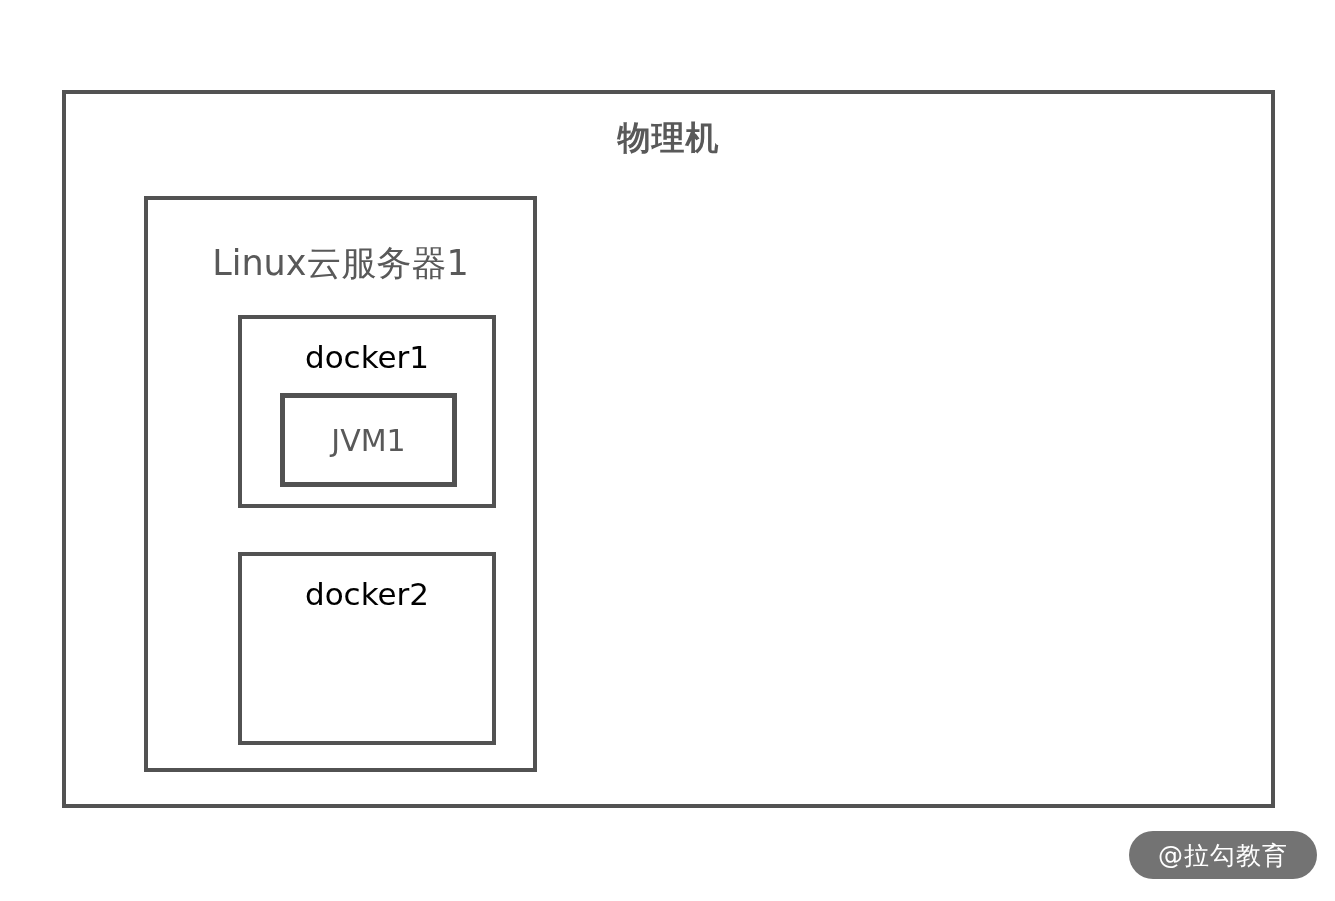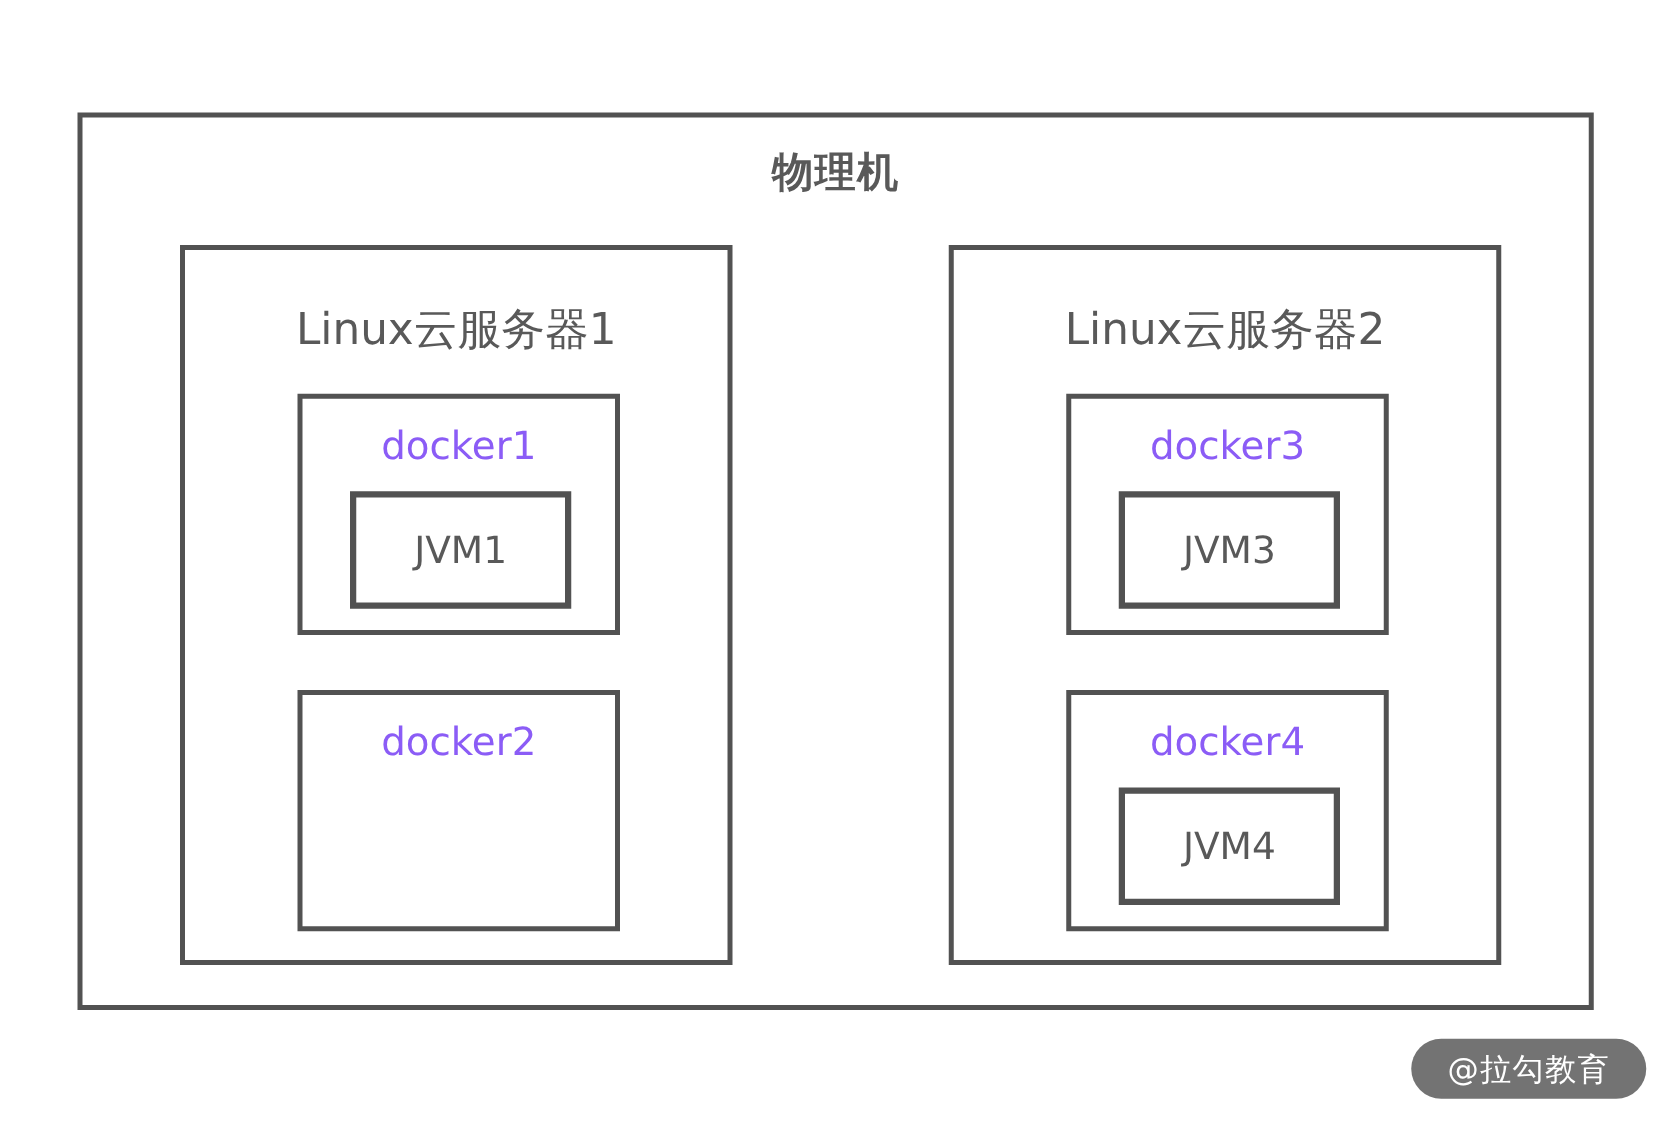--- a/index.html
+++ b/index.html
@@ -28,21 +28,21 @@
     width: 100%;
     text-align: center;
     font-size: 33px;
     font-weight: bold;
     color: #595959;
     letter-spacing: 1px;
   }
   .server-box {
     position: absolute;
     top: 102px;
-    width: 442px;
+    width: 393px;
     height: 576px;
     border: 4px solid #525252;
     background: #ffffff;
   }
   .server-box.left  { left: 78px; }
   .server-box.right { left: 693px; }
   .server-title {
     position: absolute;
     top: 40px;
     left: 0;
@@ -62,21 +62,21 @@
   }
   .docker-box.first  { top: 115px; }
   .docker-box.second { top: 352px; }
   .docker-title {
     position: absolute;
     top: 20px;
     left: 0;
     width: 100%;
     text-align: center;
     font-size: 31px;
-    color: #8b5cf6;
+    color: #000000;
   }
   .jvm-box {
     position: absolute;
     left: 38px;
     top: 74px;
     width: 177px;
     height: 94px;
     border: 5px solid #525252;
     background: #ffffff;
     display: flex;
@@ -114,29 +114,16 @@
       <div class="docker-box first">
         <div class="docker-title">docker1</div>
         <div class="jvm-box">JVM1</div>
       </div>
 
       <div class="docker-box second">
         <div class="docker-title">docker2</div>
       </div>
     </div>
 
-    <div class="server-box right">
-      <div class="server-title">Linux云服务器2</div>
-
-      <div class="docker-box first">
-        <div class="docker-title">docker3</div>
-        <div class="jvm-box">JVM3</div>
-      </div>
-
-      <div class="docker-box second">
-        <div class="docker-title">docker4</div>
-        <div class="jvm-box">JVM4</div>
-      </div>
-    </div>
   </div>
 
   <div class="watermark">@拉勾教育</div>
 </div>
 
 </body></html>

